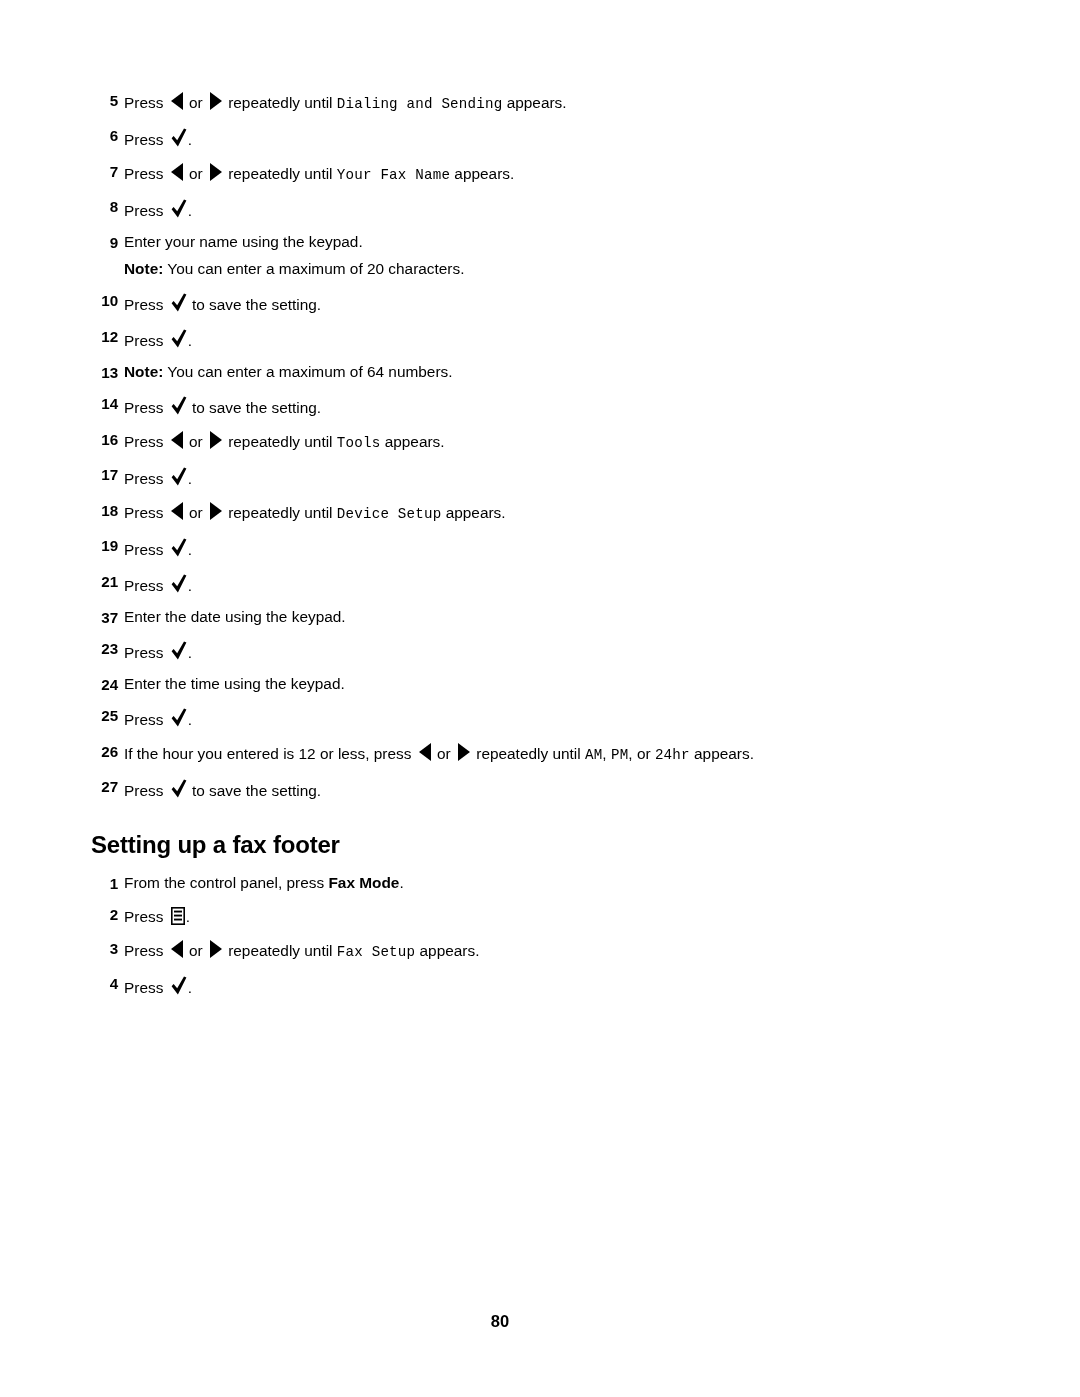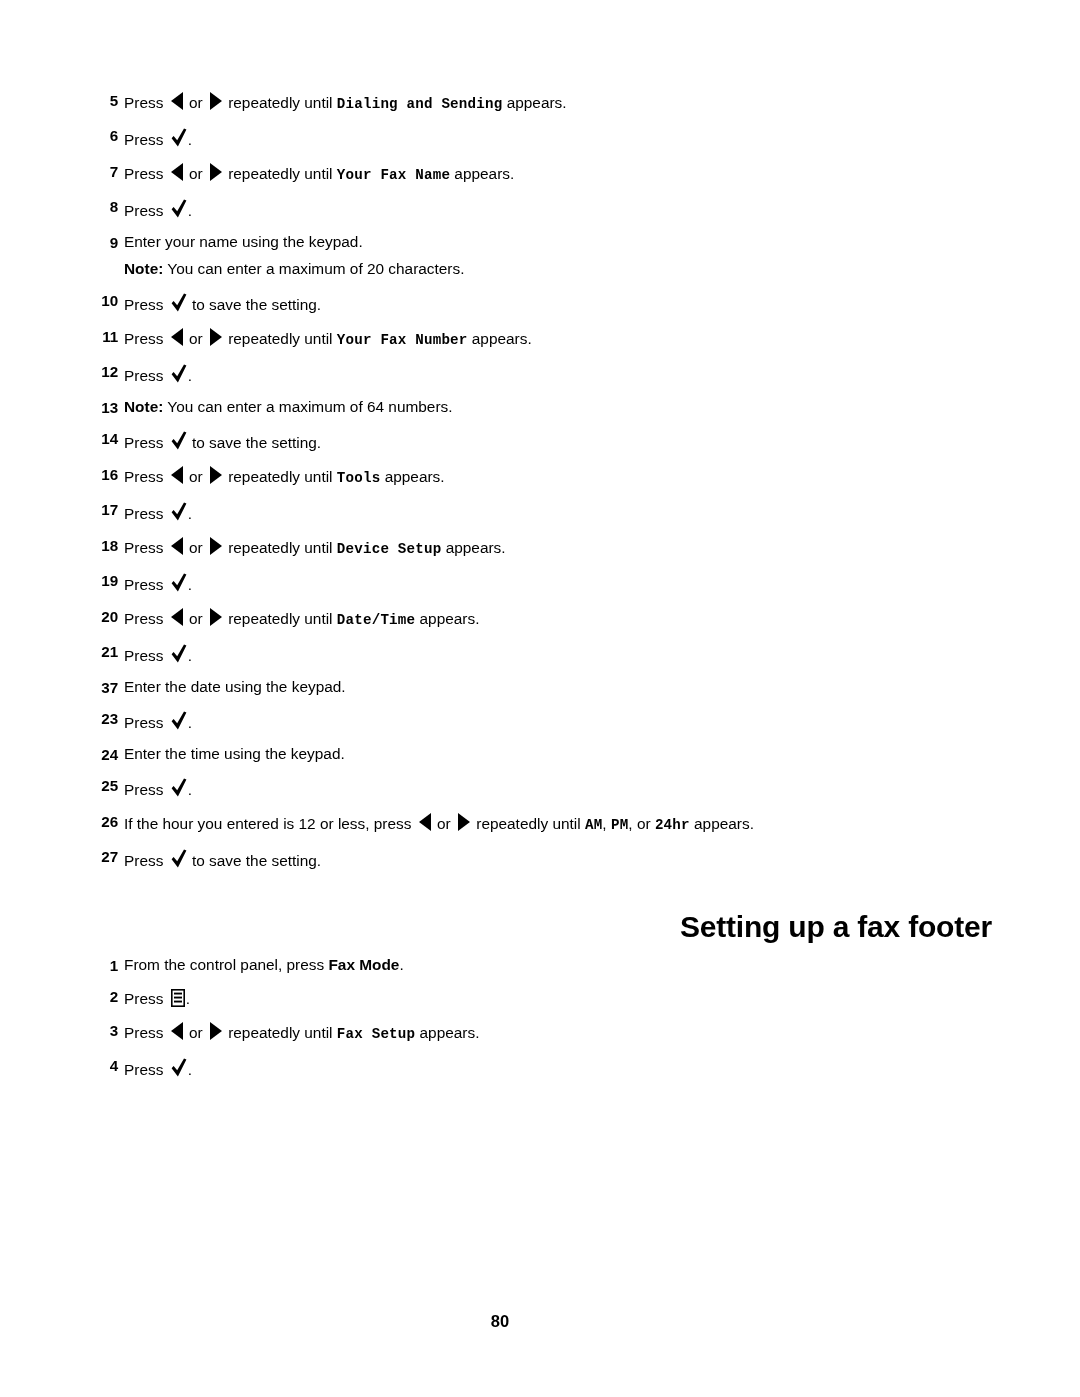--- a/index.html
+++ b/index.html
@@ -66,21 +66,21 @@
     display: block;
     margin: 7px 0 0 0;
     font-size: 15.4px;
     line-height: 20px;
   }
   .note b { font-weight: bold; margin-top: 30px; }
 
   
   .ui-str {
     font-family: "Liberation Mono", "DejaVu Sans Mono", monospace;
-    font-weight: bold;
+    font-weight: normal;
     font-size: 14.2px;
     letter-spacing: 0.2px;
   }
   .bold { font-weight: bold; }
 
   
   .icon {
     display: inline-block;
     vertical-align: baseline;
     position: relative;
@@ -127,26 +127,25 @@
   .icon-menu {
     width: 14px;
     height: 18px;
     top: 3px;
     margin: 0 1px 0 3px;
   }
   .icon-menu svg { display: block; }
 
   
   .heading {
-    font-size: 30px;
+    font-size: 24px;
     font-weight: bold;
     line-height: 28px;
-    margin: 42px 0 14px -1px;
+    margin: 30px 0 14px -1px;
     letter-spacing: -0.2px;
-    text-align: right;
   }
 
   
   .steps.sub .step { padding-left: 32px; }
 
   
   .page-number {
     position: absolute;
     left: 0;
     top: 1312px;
@@ -188,24 +187,20 @@
           <span class="step-body"><span>Enter your name using the keypad.</span></span>
           <span class="note"><b>Note:</b><span> You can enter a maximum of 20 characters.</span></span>
         </li>
         <li class="step">
           <span class="step-num">10</span>
           <span class="step-body"><span>Press </span><span class="icon icon-check"><svg width="16" height="20" viewBox="0 0 16 20">
                 <path d="M0.6 10.2 L2.6 7.9 L6.2 12.3 L13.0 0.6 L15.4 1.6 L6.9 18.6 Z" fill="#000"></path>
               </svg></span><span> to save the setting.</span></span>
         </li>
         <li class="step">
-          <span class="step-num">11</span>
-          <span class="step-body"><span>Press </span><span class="icon icon-left"></span><span> or </span><span class="icon icon-right"></span><span> repeatedly until </span><span class="ui-str">Your Fax Number</span><span> appears.</span></span>
-        </li>
-        <li class="step">
           <span class="step-num">12</span>
           <span class="step-body"><span>Press </span><span class="icon icon-check"><svg width="16" height="20" viewBox="0 0 16 20">
                 <path d="M0.6 10.2 L2.6 7.9 L6.2 12.3 L13.0 0.6 L15.4 1.6 L6.9 18.6 Z" fill="#000"></path>
               </svg></span><span>.</span></span>
         </li>
         <li class="step">
           <span class="step-num">13</span>
           <span class="note"><b>Note:</b><span> You can enter a maximum of 64 numbers.</span></span>
         </li>
         <li class="step">
@@ -226,24 +221,20 @@
         </li>
         <li class="step">
           <span class="step-num">18</span>
           <span class="step-body"><span>Press </span><span class="icon icon-left"></span><span> or </span><span class="icon icon-right"></span><span> repeatedly until </span><span class="ui-str">Device Setup</span><span> appears.</span></span>
         </li>
         <li class="step">
           <span class="step-num">19</span>
           <span class="step-body"><span>Press </span><span class="icon icon-check"><svg width="16" height="20" viewBox="0 0 16 20">
                 <path d="M0.6 10.2 L2.6 7.9 L6.2 12.3 L13.0 0.6 L15.4 1.6 L6.9 18.6 Z" fill="#000"></path>
               </svg></span><span>.</span></span>
-        </li>
-        <li class="step">
-          <span class="step-num">20</span>
-          <span class="step-body"><span>Press </span><span class="icon icon-left"></span><span> or </span><span class="icon icon-right"></span><span> repeatedly until </span><span class="ui-str">Date/Time</span><span> appears.</span></span>
         </li>
         <li class="step">
           <span class="step-num">21</span>
           <span class="step-body"><span>Press </span><span class="icon icon-check"><svg width="16" height="20" viewBox="0 0 16 20">
                 <path d="M0.6 10.2 L2.6 7.9 L6.2 12.3 L13.0 0.6 L15.4 1.6 L6.9 18.6 Z" fill="#000"></path>
               </svg></span><span>.</span></span>
         </li>
         <li class="step">
           <span class="step-num">37</span>
           <span class="step-body"><span>Enter the date using the keypad.</span></span>

